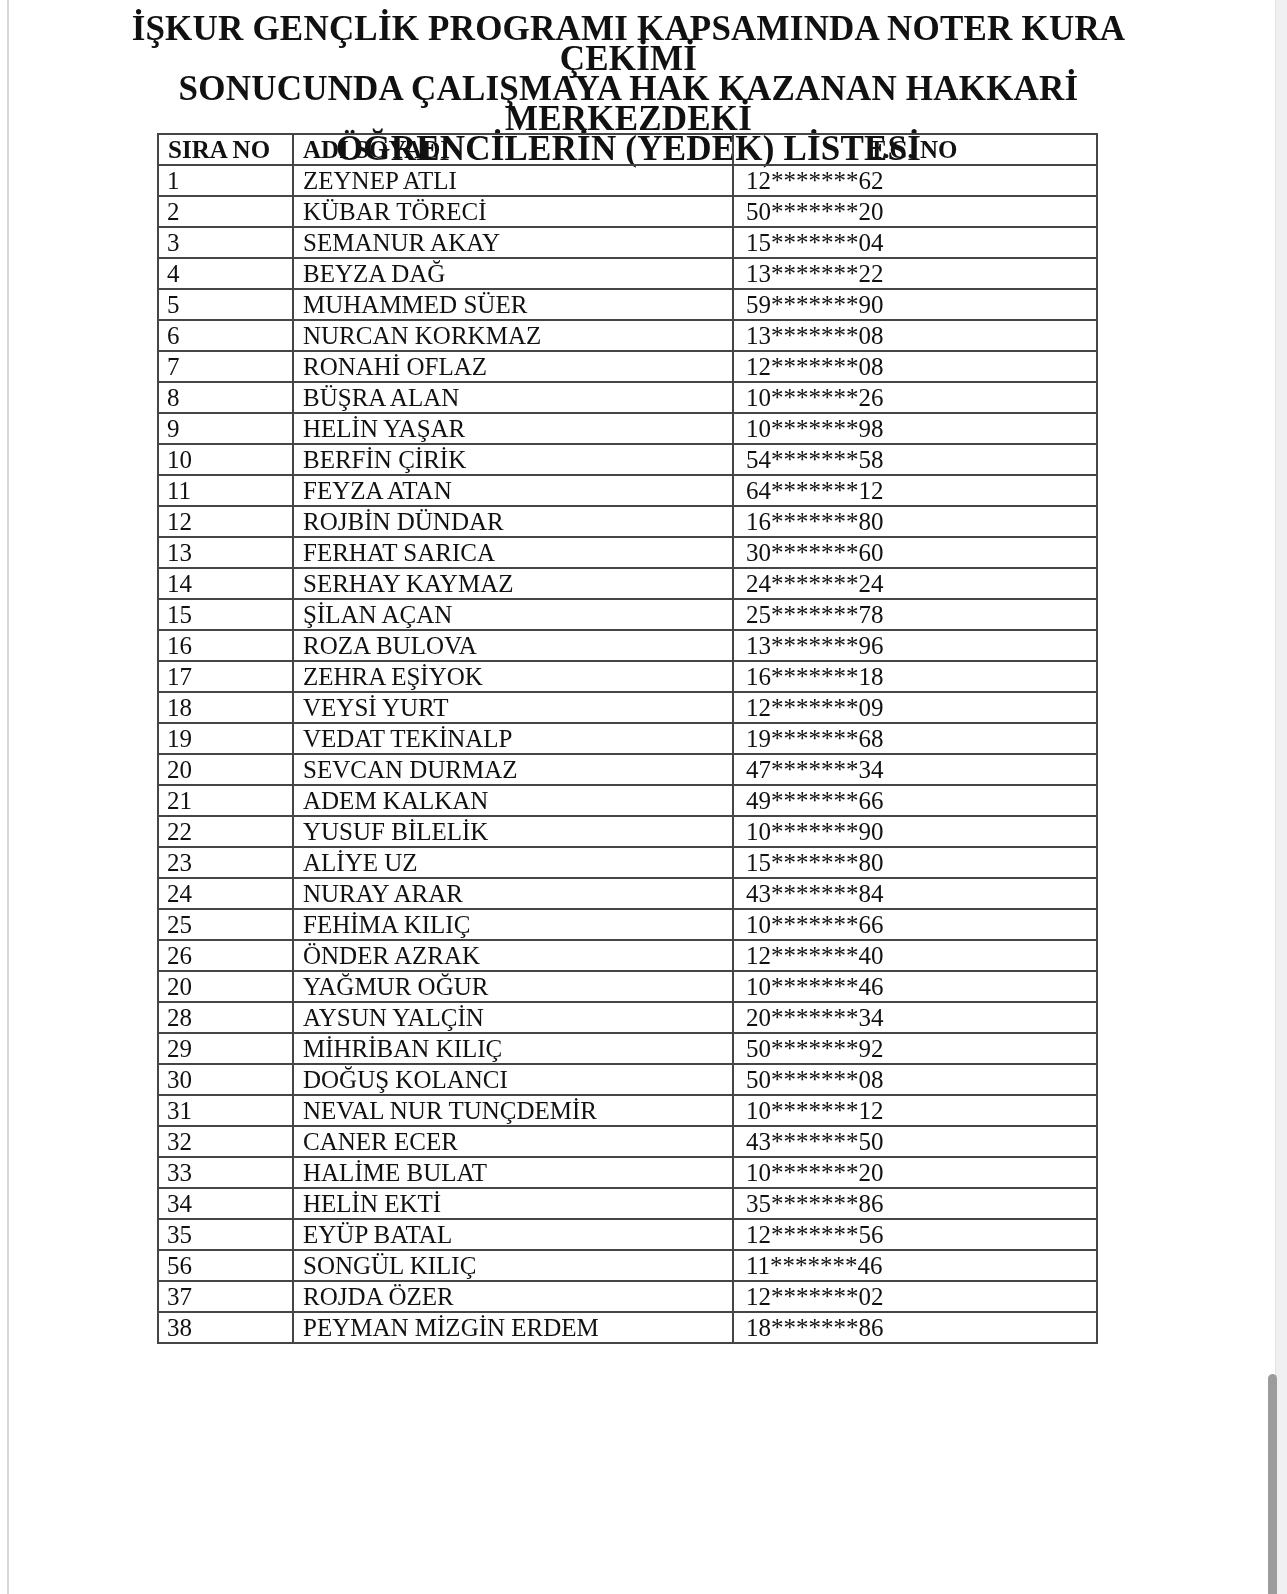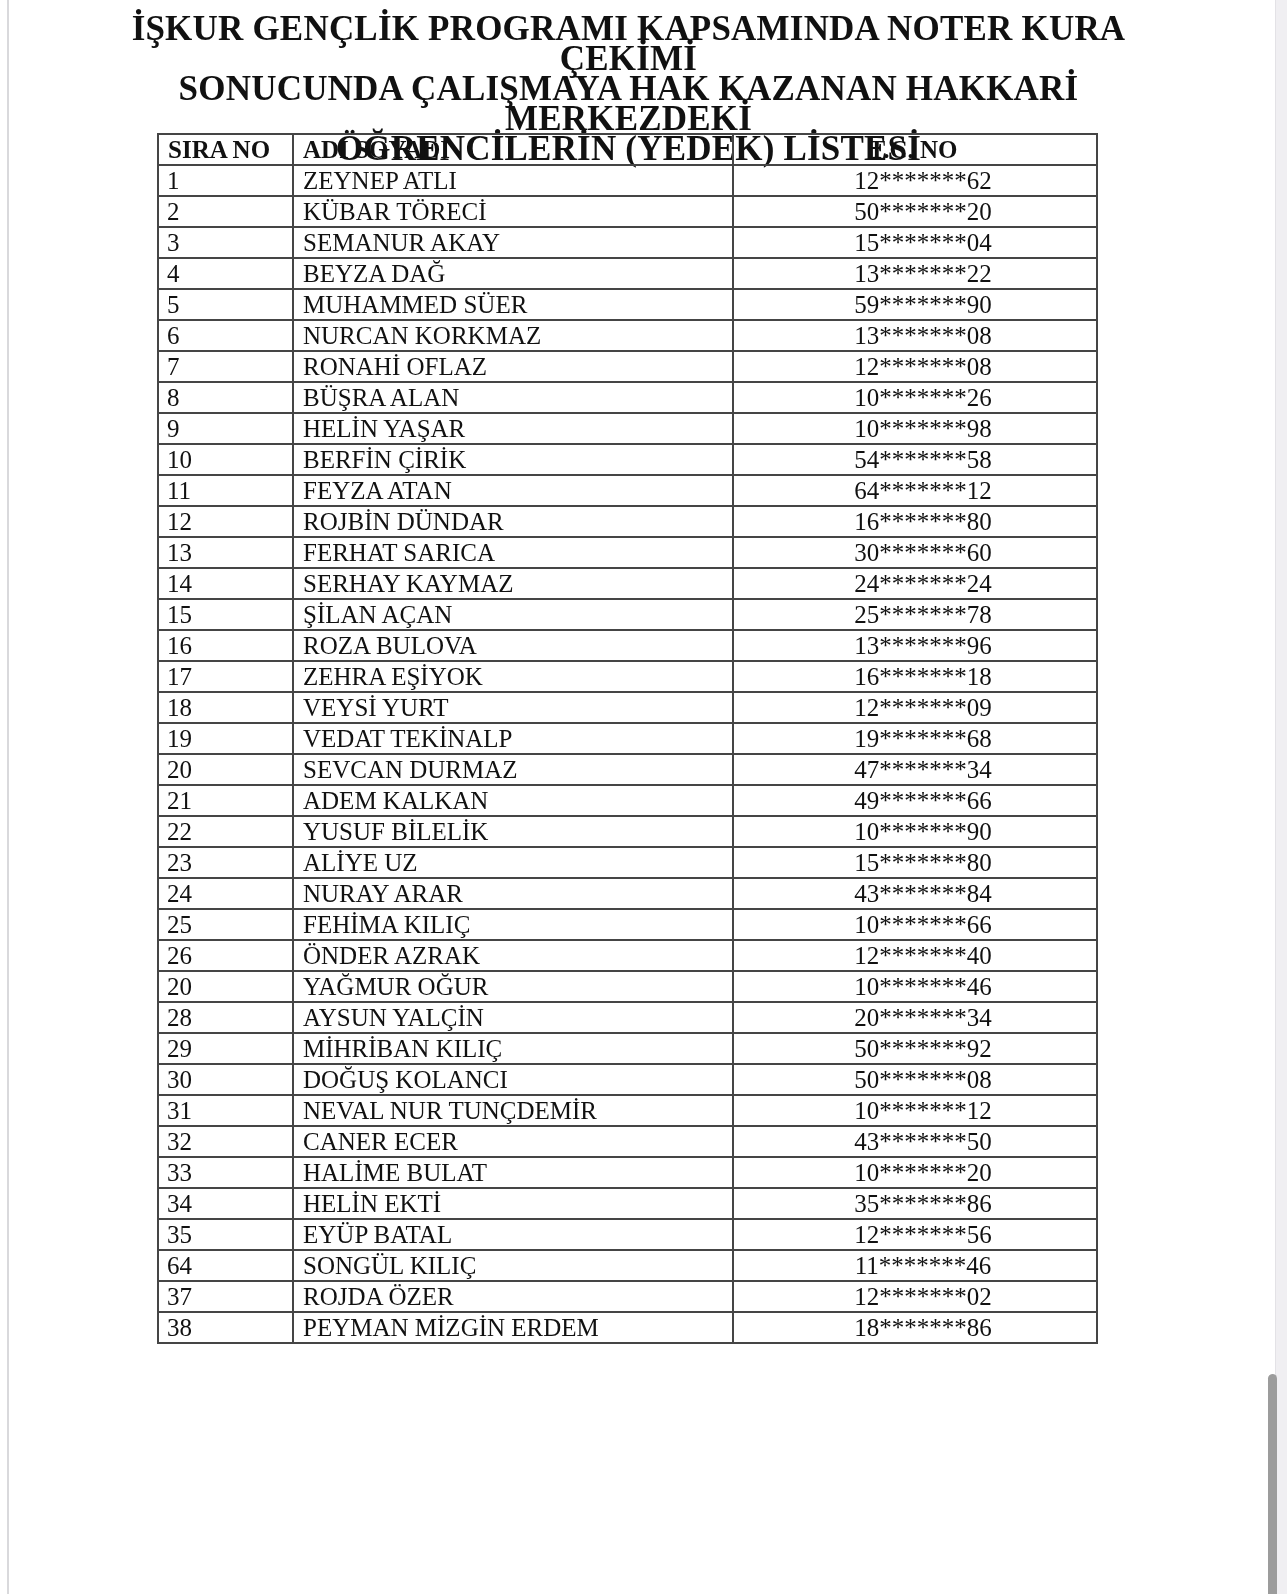--- a/index.html
+++ b/index.html
@@ -54,22 +54,22 @@
   table.list th{
     font-weight:bold;
     text-align:left;
   }
   table.list th:nth-child(3){
     text-align:center;
     padding-left:0;
   }
   table.list td:nth-child(1){padding-left:8px;}
   table.list td:nth-child(3){
-    text-align:center;
-    padding-left:20px;
+    text-align:left;
+    padding-left:12px;
   }
   .scroll-track{
     position:absolute;right:0;top:0;
     width:12px;height:1594px;
     background:var(--c-track);
     border-left:1px solid #e3e2e6;
   }
   .scroll-thumb{
     position:absolute;right:10px;top:1374px;
     width:9px;height:220px;
@@ -271,21 +271,21 @@
         <td>34</td>
         <td>HELİN EKTİ</td>
         <td>35*******86</td>
       </tr>
       <tr>
         <td>35</td>
         <td>EYÜP BATAL</td>
         <td>12*******56</td>
       </tr>
       <tr>
-        <td>64</td>
+        <td>56</td>
         <td>SONGÜL KILIÇ</td>
         <td>11*******46</td>
       </tr>
       <tr>
         <td>37</td>
         <td>ROJDA ÖZER</td>
         <td>12*******02</td>
       </tr>
       <tr>
         <td>38</td>

